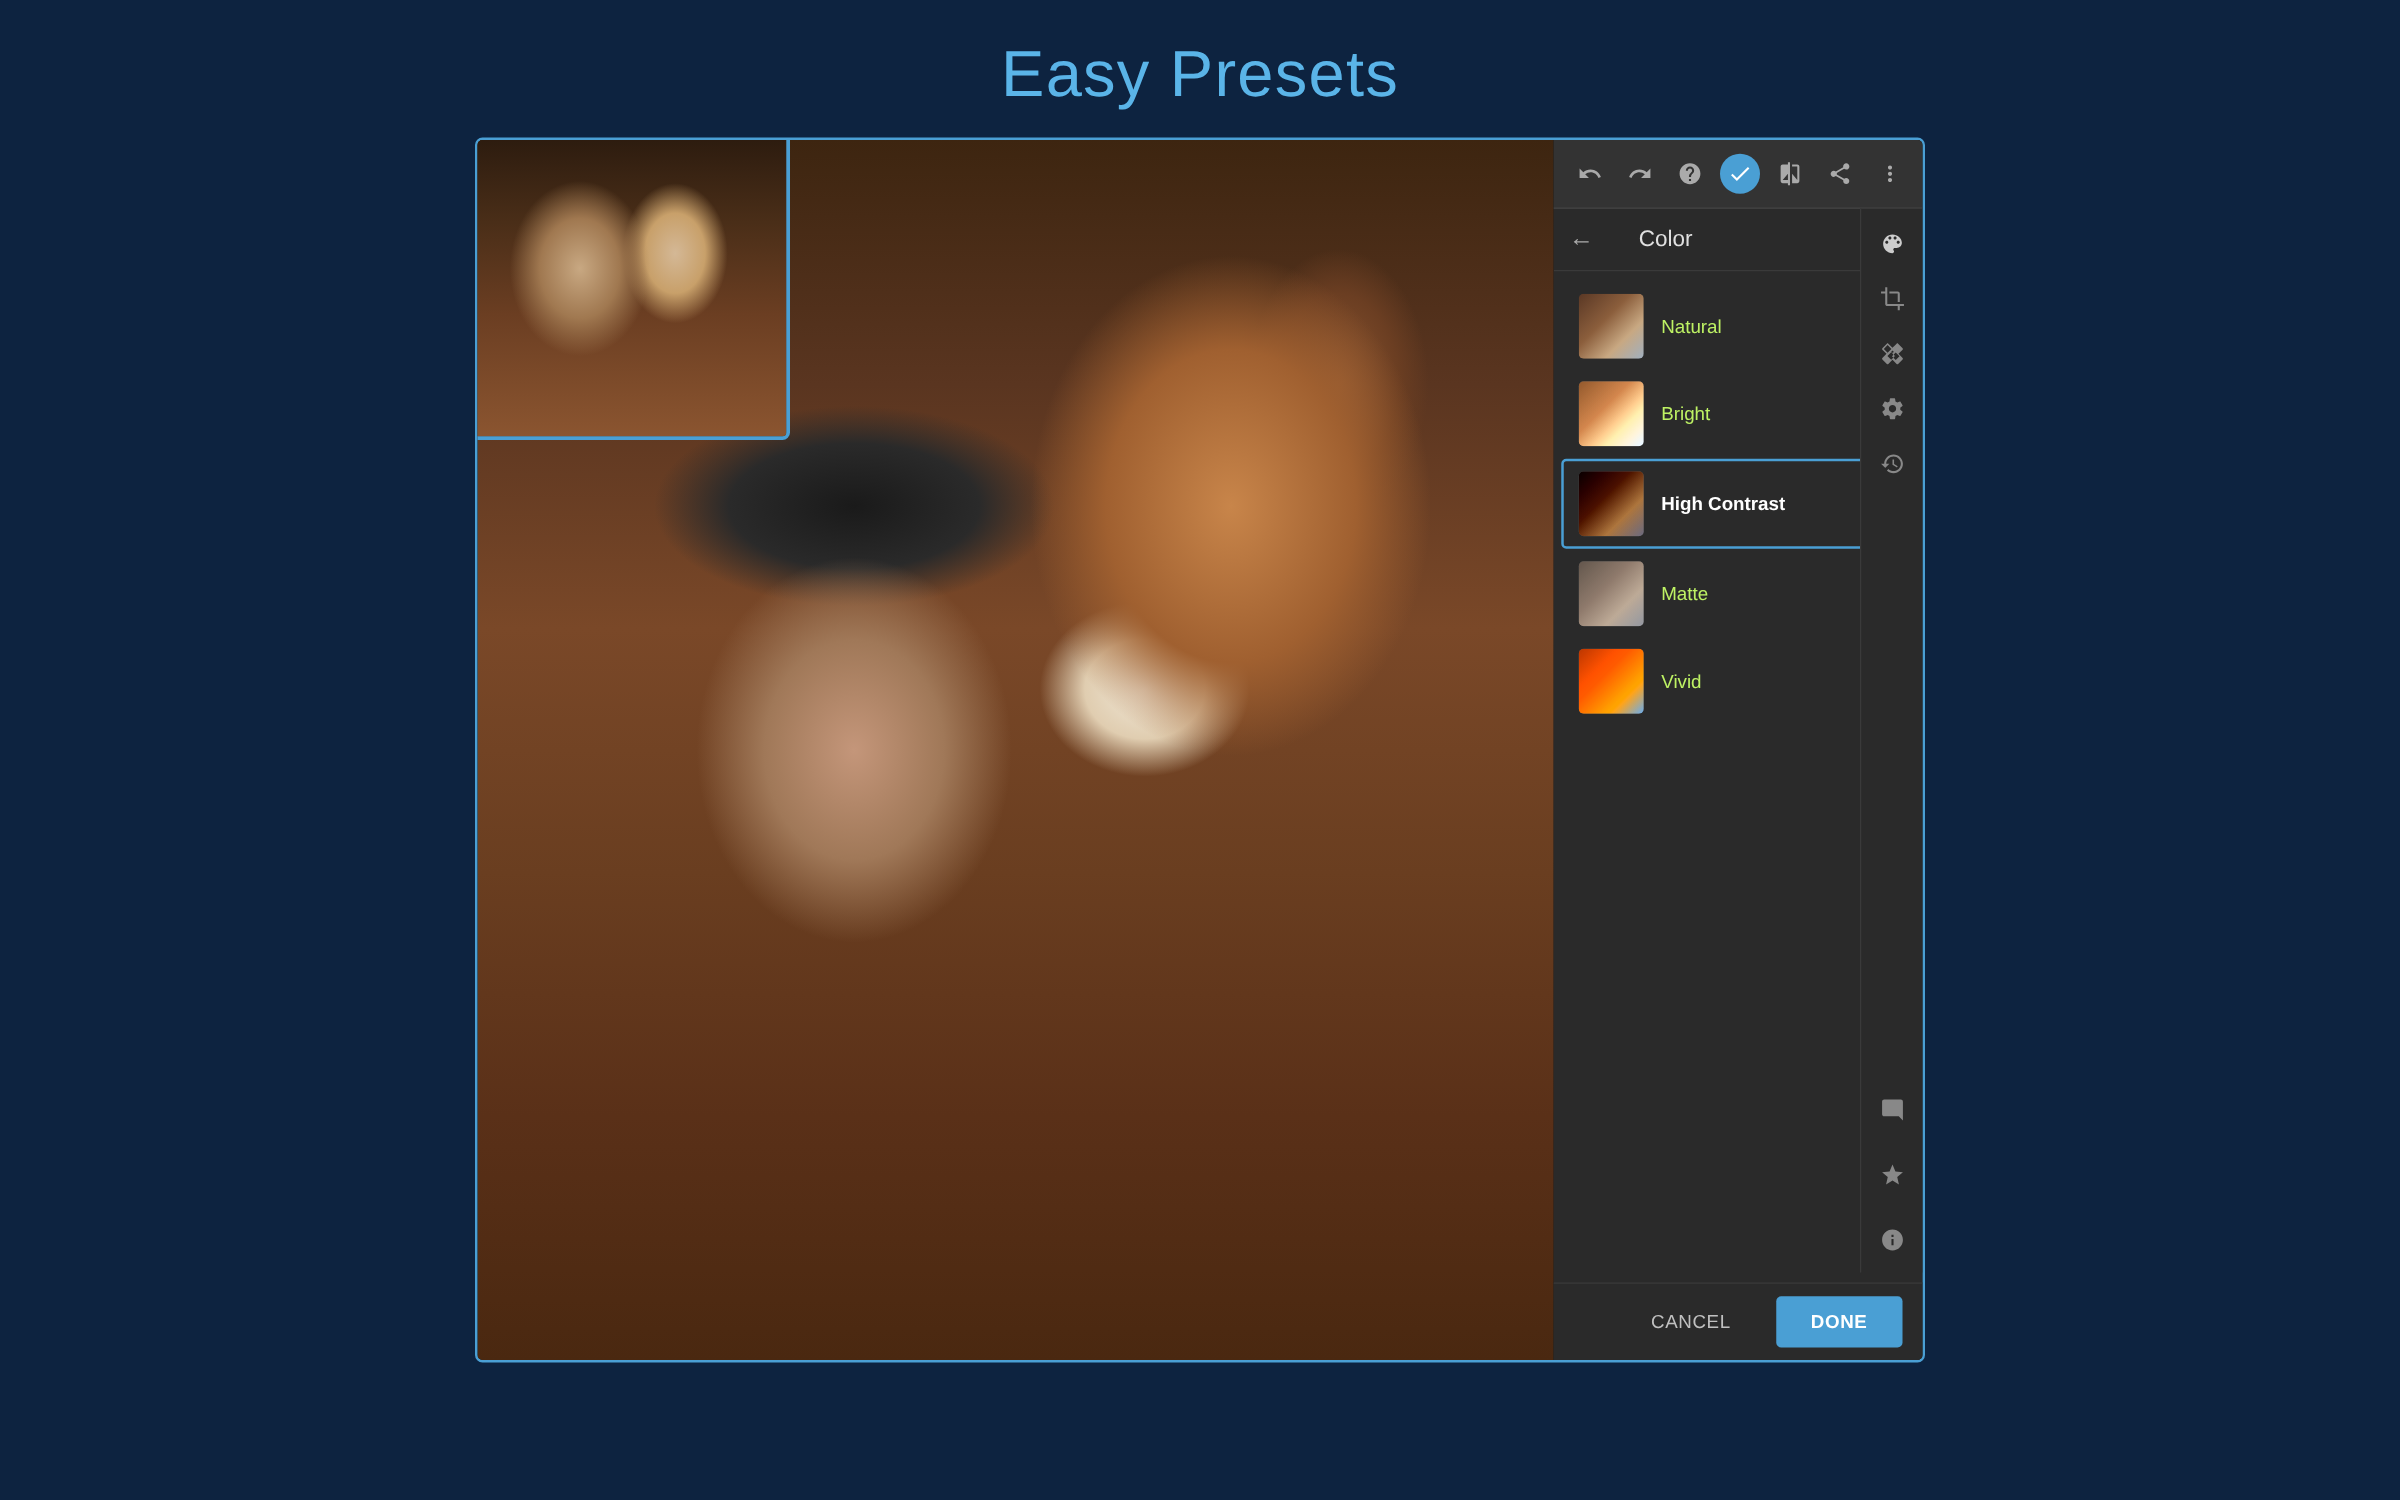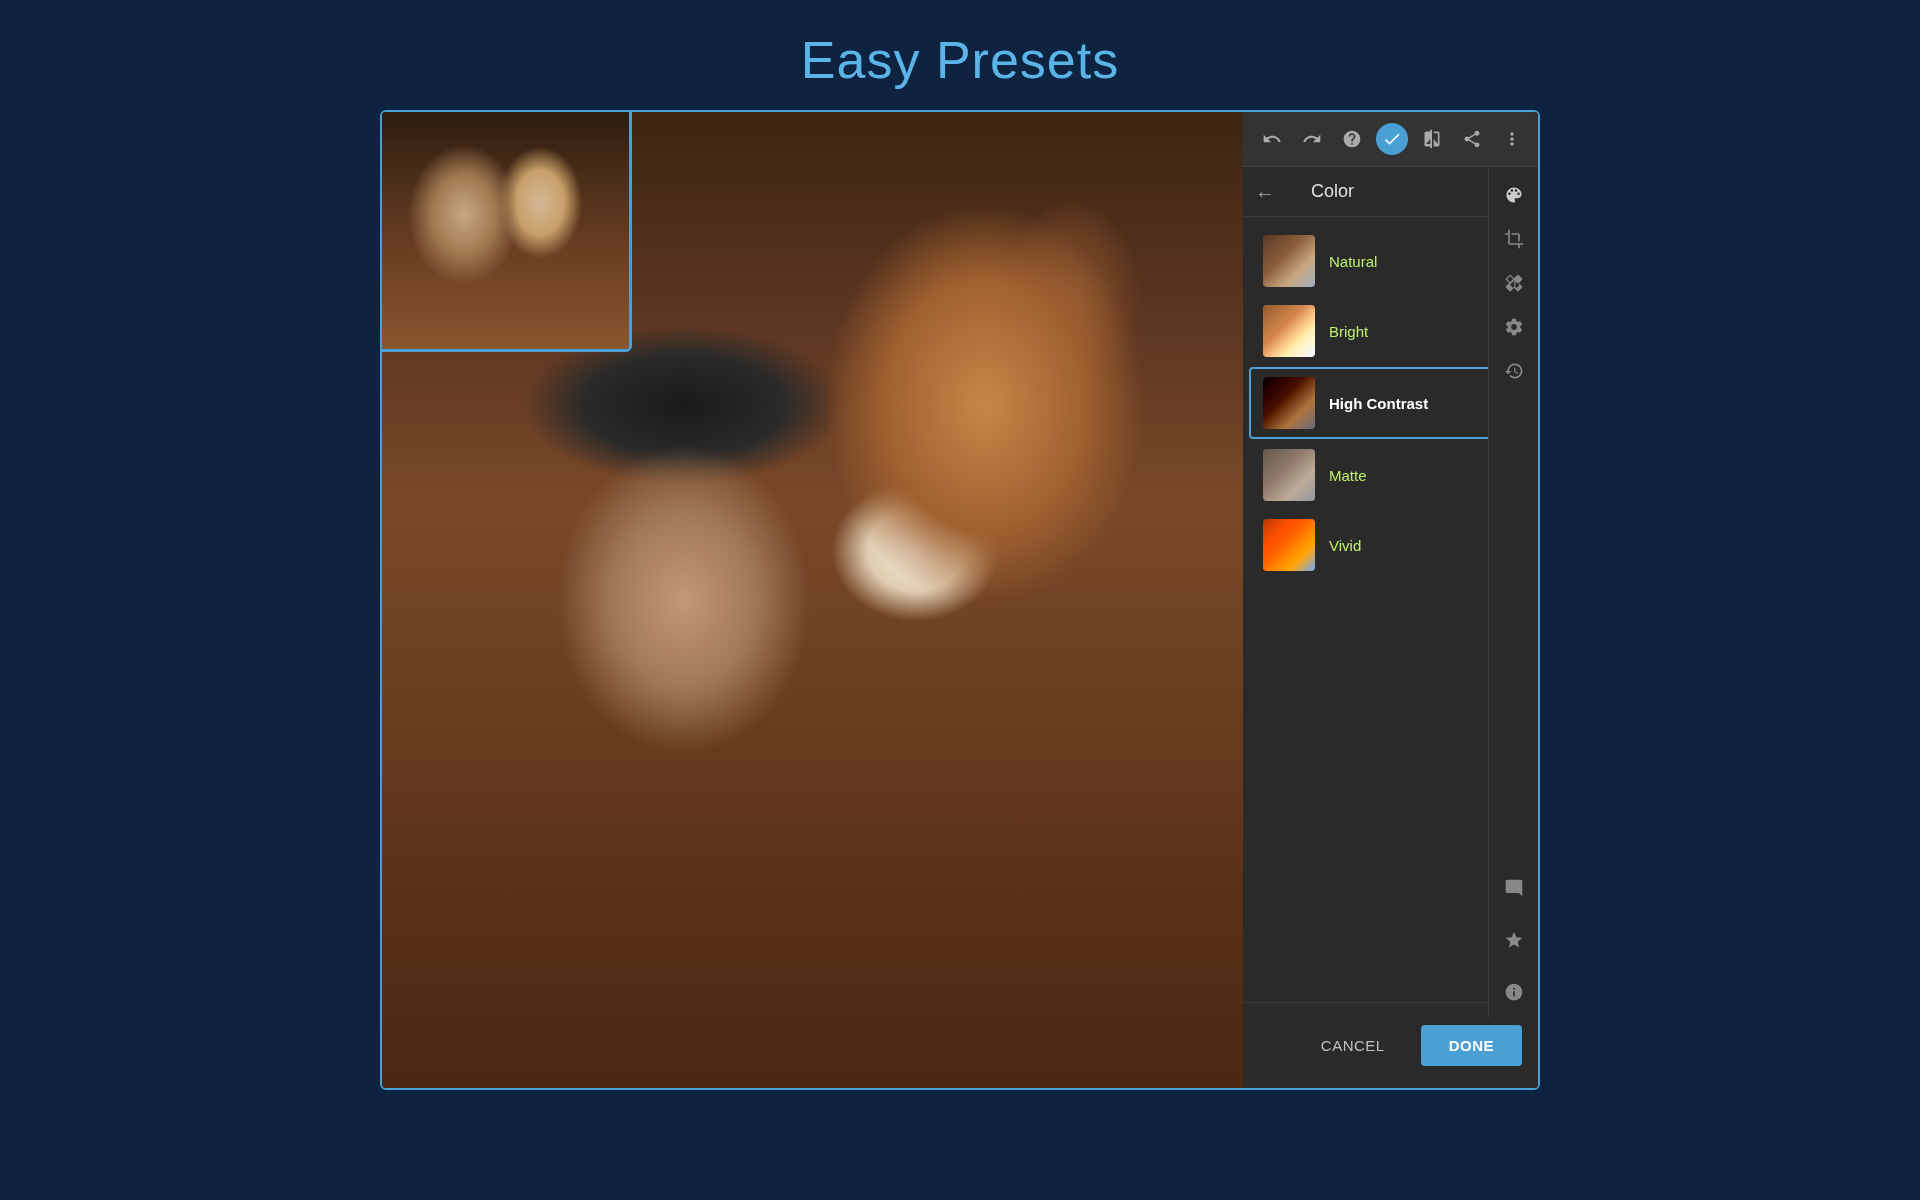--- a/index.html
+++ b/index.html
@@ -248,21 +248,21 @@
       border-radius: 4px;
     }
 
     .side-icon-bottom {
       margin-top: auto;
       margin-bottom: 8px;
     }
 
     
     .bottom-bar {
-      height: 86px;
+      height: 62px;
       background: #2a2a2a;
       display: flex;
       align-items: center;
       justify-content: flex-end;
       padding: 0 16px;
       gap: 12px;
       border-top: 1px solid #3a3a3a;
     }
 
     .btn-cancel {

